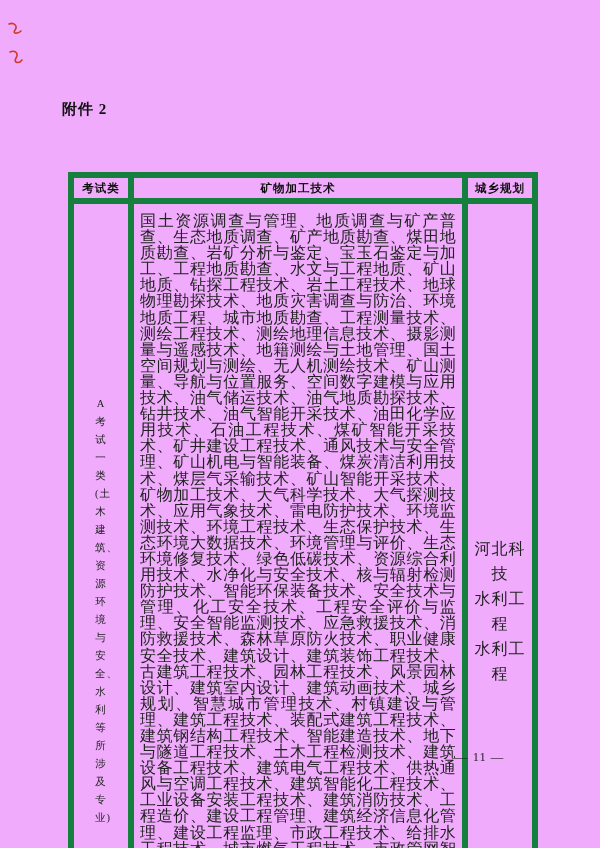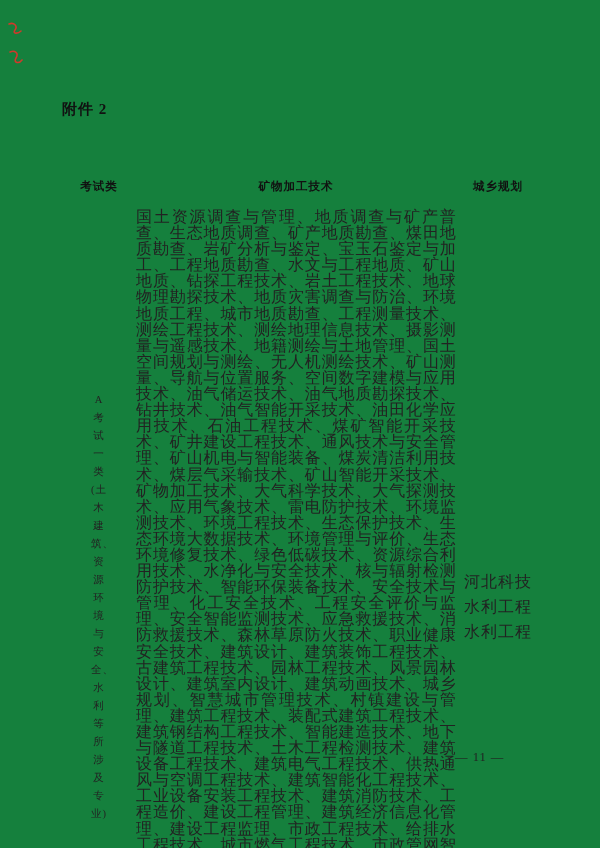--- a/index.html
+++ b/index.html
@@ -5,21 +5,21 @@
   * { margin: 0; padding: 0; box-sizing: border-box; }
   html, body { background: #ffffff; }
   body {
     font-family: "Liberation Serif", "DejaVu Serif", serif;
     color: #1d1d1d;
   }
   .page {
     position: relative;
     width: 600px;
     height: 848px;
-    background: #15803d;
+    background: #f0abfc;
     margin: 0 auto;
     overflow: hidden;
   }
   .red-marks {
     position: absolute;
     left: 5px;
     top: 20px;
     width: 22px;
     height: 52px;
   }
@@ -45,21 +45,21 @@
   }
   table.doc-table {
     position: absolute;
     left: 68px;
     top: 172px;
     width: 464px;
     border-collapse: collapse;
     table-layout: fixed;
   }
   .doc-table td, .doc-table th {
-    border: 2px solid #15803d;
+    border: 6px solid #15803d;
     vertical-align: middle;
     font-weight: 400;
   }
   .col-class  { width: 60px; }
   .col-majors { width: 334px; }
   .col-school { width: 70px; }
   .header-row th {
     height: 26px;
     text-align: center;
     font-size: 11.5px;

